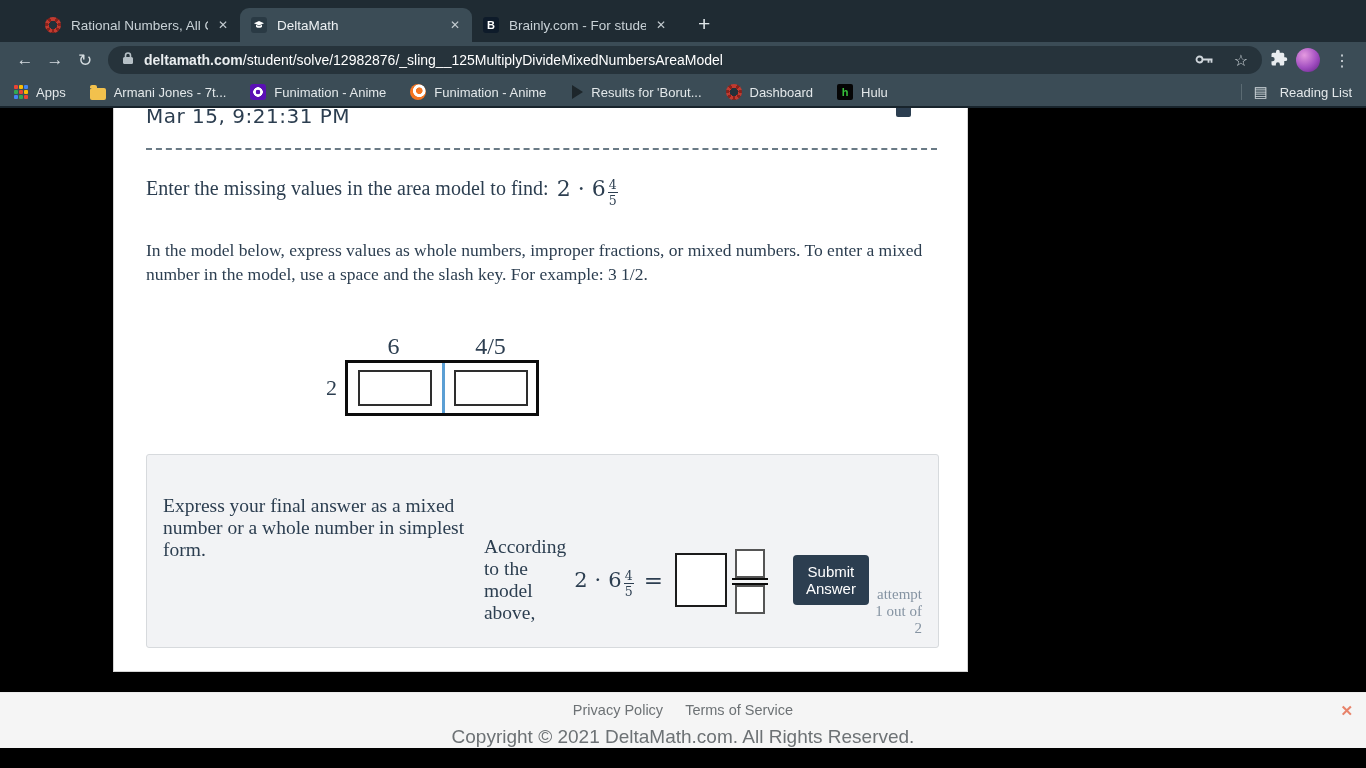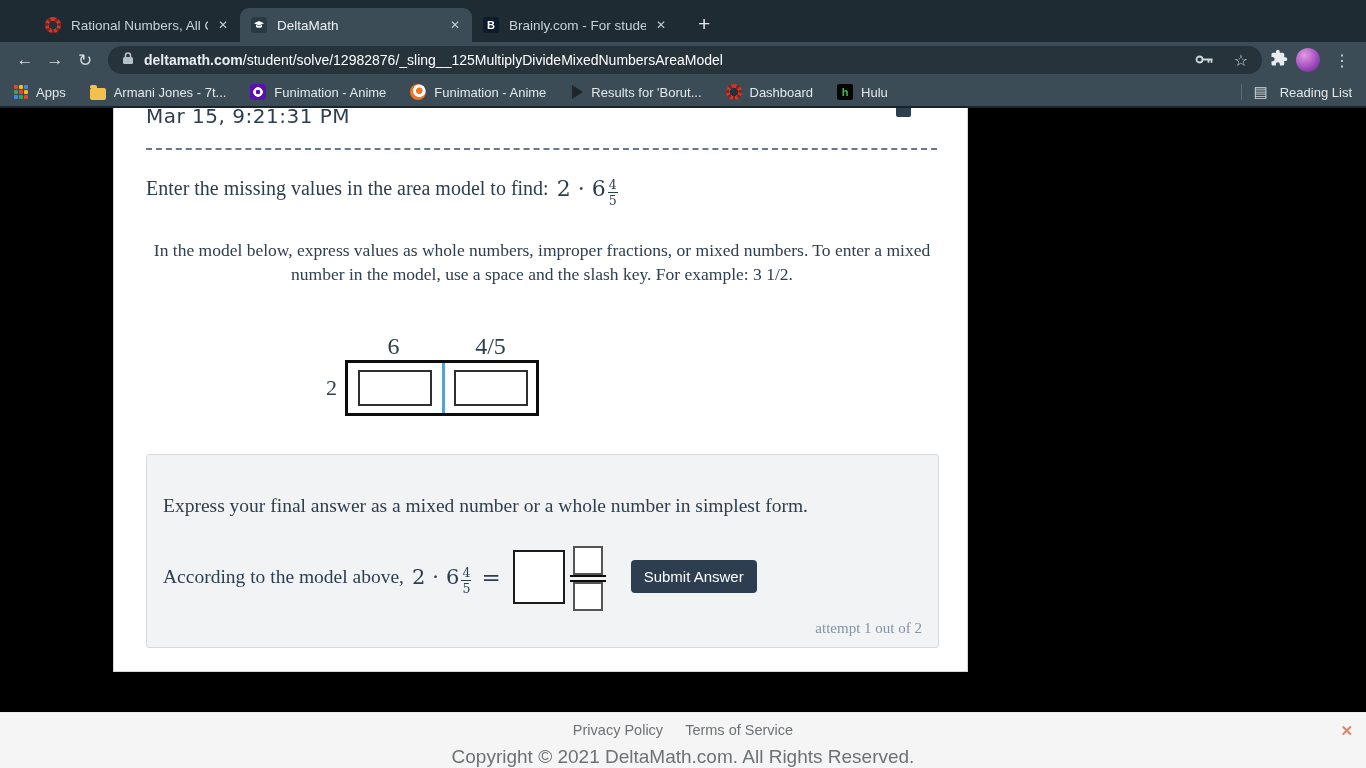--- a/index.html
+++ b/index.html
@@ -68,55 +68,55 @@
   .scroll-frag { position:absolute; top:0; right:56px; width:15px; height:9px; background:#2c3e50;
                  border-radius:0 0 2px 2px; }
   .dashed { border:none; border-top:2px dashed #6a7a85; margin-top:17px; }
   .serif { font-family:"Liberation Serif", serif; }
   .prompt { margin-top:23px; font-size:20px; display:flex; align-items:center; }
   .kmath { font-family:"DejaVu Serif", serif; margin-left:8px; font-size:22px; display:inline-flex; align-items:center; }
   .kmath .dot { margin:0 7px; }
   .kfrac { display:inline-flex; flex-direction:column; align-items:center; font-size:12.5px;
            line-height:1.2; margin-left:2px; transform:translateY(4px); }
   .kfrac .num { border-bottom:1.4px solid #2c3e50; padding:0 1px; }
-  .instructions { margin-top:35px; font-size:17.5px; line-height:1.35; width:792px;text-align:center; }
+  .instructions { margin-top:35px; font-size:17.5px; line-height:1.35; width:792px; }
 
   
   .model { margin-top:47px; margin-left:167px; display:inline-flex; flex-direction:column;
            font-family:"Liberation Serif", serif; }
   .model-labels { display:flex; margin-left:32px; }
   .model-labels .cl { width:97px; text-align:center; font-size:24px; }
   .model-body { display:flex; align-items:center; }
   .model-body .rl { width:24px; text-align:right; margin-right:8px; font-size:22px; }
   .grid { display:flex; border:3px solid #0c0c0c; background:#fff; }
   .cell { width:94px; height:50px; display:flex; align-items:center; justify-content:center; }
   .cell.second { border-left:3px solid #5b9fd4; }
   .cell input { width:74px; height:36px; border:2px solid #2e2e2e; background:#fff; font-size:16px;
                 text-align:center; font-family:"Liberation Serif", serif; }
 
   
   .panel { margin-top:38px; width:793px; height:194px; background:#f2f3f5; border:1px solid #d7dadd;
-           border-radius:3px; padding:40px 16px 10px 16px; display:flex; flex-direction:column; }
+           border-radius:3px; padding:40px 16px 10px 16px; display:flex; flex-direction:row; }
   .panel-line1 { font-size:19.5px; }
   .panel-line2 { margin-top:27px; display:flex; align-items:center; font-size:19.5px; }
   .eq { font-family:"DejaVu Serif", serif; font-size:23px; margin:0 12px 0 10px; }
   .whole-input { width:52px; height:54px; border:2.5px solid #1b1b1b; background:#fff; font-size:20px;
                  text-align:center; font-family:"Liberation Serif", serif; }
   .frac-stack { display:flex; flex-direction:column; align-items:center; margin-left:5px;
                 transform:translateY(2px); }
   .frac-stack input { width:30px; height:29px; border:2px solid #555; background:#fff; font-size:15px;
                       text-align:center; }
   .frac-bar { width:36px; height:7px; border-top:2.5px solid #0c0c0c; border-bottom:2.5px solid #0c0c0c; }
   .submit { margin-left:25px; background:#2c3e50; color:#fff; border:none; border-radius:4px;
             font-size:15px; font-family:"Liberation Sans", sans-serif; padding:8px 13px; cursor:pointer; }
   .attempt { margin-top:auto; text-align:right; font-size:15px; color:#8593a2;
              font-family:"Liberation Serif", serif; }
 
   
-  .footerband { position:absolute; left:0; right:0; top:604px; height:56px; background:#f5f5f5;
+  .footerband { position:absolute; left:0; right:0; top:584px; height:56px; background:#f5f5f5;
                 border-top:1px solid #ebebeb; text-align:center; }
   .flinks { padding-top:9px; font-size:14.5px; color:#6d7275; }
   .flinks a { color:#6d7275; text-decoration:none; margin:0 9px; cursor:pointer; }
   .fcopy { margin-top:8px; font-size:19px; color:#6d7275; }
   .fclose { position:absolute; right:13px; top:9px; color:#e8836a; font-weight:bold; font-size:15px; cursor:pointer; }
 </style>
 </head>
 <body>
 
 <div class="browser">

